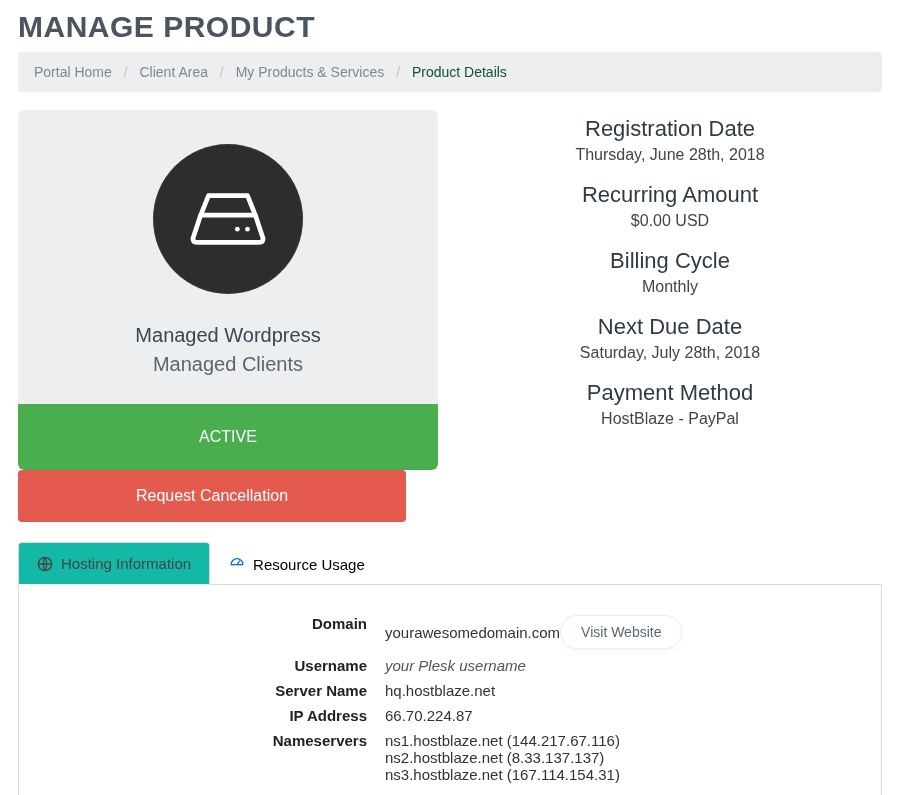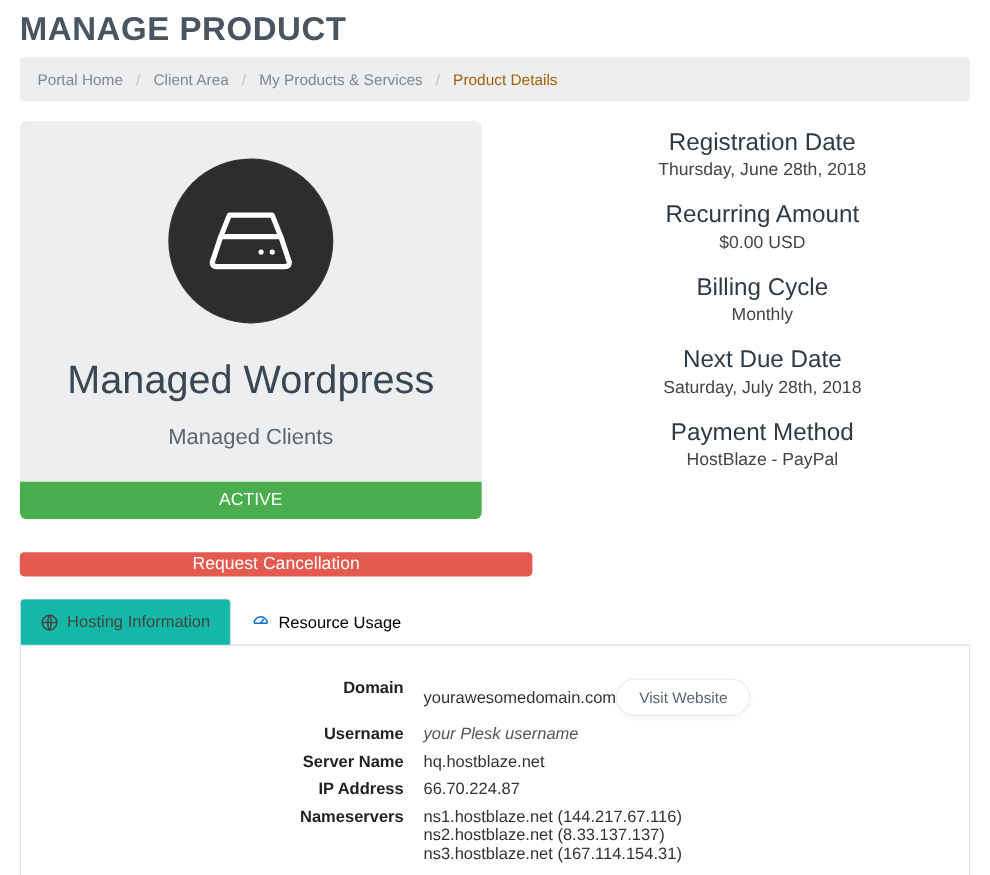--- a/index.html
+++ b/index.html
@@ -25,69 +25,68 @@
     padding: 12px 16px;
     font-size: 14px;
     color: #7f8891;
     margin-bottom: 18px;
   }
   .breadcrumb a {
     color: #7f8891;
     text-decoration: none;
   }
   .breadcrumb .sep { margin: 0 8px; color: #c0c5ca; }
-  .breadcrumb .active { color: #a16207; }
+  .breadcrumb .active { color: #14532d; }
 
   .top-row { display: flex; gap: 20px; margin-bottom: 20px; }
   .product-card {
     background: #eceeef;
     border-radius: 6px;
     width: 420px;
     flex-shrink: 0;
     overflow: hidden;
   }
   .product-card .inner { text-align:center; padding: 34px 20px 28px; }
   .product-icon-circle {
     width: 150px; height: 150px;
     background: #2d2d2d;
     border-radius: 50%;
     margin: 0 auto 30px;
     display:flex; align-items:center; justify-content:center;
     box-shadow: inset 0 0 0 1px rgba(255,255,255,0.05);
   }
   .product-icon-circle svg { width: 78px; height: 78px; }
   .product-name {
-    font-size: 36px;
+    font-size: 20px;
     color: #3a4651;
     font-weight: 400;
-    margin-bottom: 21px;
+    margin-bottom: 6px;
   }
   .product-sub {
     font-size: 20px;
     color: #5c6670;
     font-weight: 400;
   }
   .status-bar {
     background: #4aae4e;
     color: #fff;
     text-align: center;
-    padding: 8px;
+    padding: 24px;
     font-size: 16px;
     font-weight: 500;
     border-radius: 0 0 6px 6px;
   }
   .cancel-btn {
     display:block;
-    width: 466px;
-    margin-top: 30px;
+    width: 388px;
     background: #e55a4f;
     color:#fff;
     border:none;
     border-radius:4px;
-    padding: 2px;
+    padding: 17px;
     font-size:16px;
     font-weight:500;
     cursor:pointer;
   }
 
   .details-col { flex:1; padding-top: 6px; }
   .detail-block { text-align:center; margin-bottom: 18px; }
   .detail-block .k { font-size: 22px; color:#2f3a45; margin-bottom: 4px; }
   .detail-block .v { font-size: 16px; color:#444; }
 

